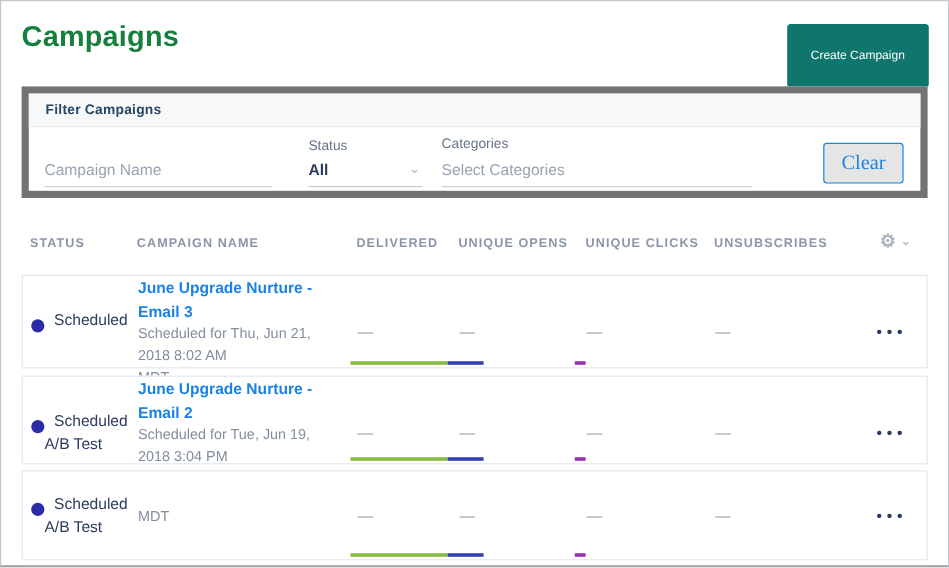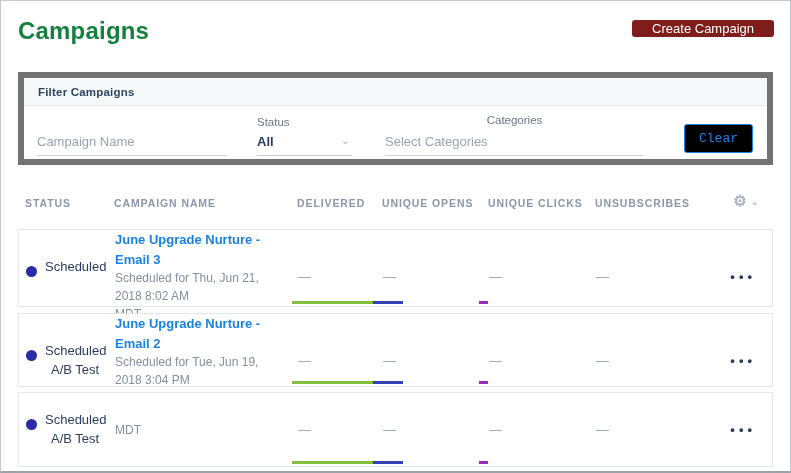--- a/index.html
+++ b/index.html
@@ -17,24 +17,24 @@
     overflow:hidden;
   }
   
   .page-title {
     position:absolute; top:16px; left:17px;
     font-size:24px; font-weight:bold; color:#15803d;
     letter-spacing:0.2px;
   }
   .create-btn {
     position:absolute; top:19px; right:16px;
-    background:#7f1d1d; color:#ffffff;
+    background:#0f766e; color:#ffffff;
     border:none; border-radius:3px;
-    font-family:inherit; font-size:13px;
-    padding:1px 20px; cursor:pointer;
+    font-family:inherit; font-size:10px;
+    padding:21px 20px; cursor:pointer;
   }
   
   .filter-panel {
     position:absolute; top:71px; left:17px; right:17px; height:93px;
     border:6px solid #737373; background:#fff;
   }
   .filter-head {
     height:28px; line-height:28px; background:#f7f8f9;
     border-bottom:1px solid #e6e9ec;
     padding-left:14px;
@@ -58,27 +58,27 @@
   .status-value {
     position:relative;
     border-bottom:1px solid #c6ccd4;
     font-size:13px; font-weight:bold; color:#2c3c5e;
     padding:2px 0 6px 0; cursor:pointer;
   }
   .status-value .chev {
     position:absolute; right:2px; top:2px;
     font-size:11px; color:#aab3bf; font-weight:normal;
   }
-  .categories-group { margin-left:33px; width:259px;align-items:center; }
+  .categories-group { margin-left:16px; width:259px; }
   .categories-input { width:259px; }
   .clear-btn {
     margin-left:auto; margin-bottom:3px;
-    background:#000000; color:#1a82e2;
+    background:#e5e5e5; color:#1a82e2;
     border:1px solid #1a82e2; border-radius:3px;
-    font-family:Liberation Mono, monospace; font-size:13px;
+    font-family:Liberation Serif, serif; font-size:17px;
     padding:6px 14px; cursor:pointer;
   }
   
   .cols {
     display:grid;
     grid-template-columns: 89px 183px 85px 106px 107px 113px 1fr;
     padding-left:7px;
   }
   .table-head {
     position:absolute; top:196px; left:17px; right:17px;
@@ -100,21 +100,21 @@
   }
   .row-1 { height:78px; }
   .row-2 { height:74px; margin-top:6px; }
   .row-3 { height:75px; margin-top:5px; }
   .status-cell { font-size:13px; color:#2c3c5e; line-height:1.45; }
   .status-line { display:flex; align-items:flex-end; }
   .status-dot {
     width:11px; height:11px; border-radius:50%;
     background:#2b2ba8; margin-right:8px; flex:0 0 auto;
   }
-  .status-sub { margin-left:25px; }
+  .status-sub { margin-left:11px; }
   .name-cell { line-height:1.5; padding-right:12px; }
   .campaign-link {
     font-size:13px; font-weight:bold; color:#1a82e2;
     text-decoration:none; display:block; cursor:pointer;
   }
   .schedule { font-size:12px; color:#838e9f; display:block; }
   .metric { font-size:13px; color:#97a1b0; }
   .actions {
     text-align:right; padding-right:16px;
     font-size:13px; font-weight:bold; letter-spacing:4px;

